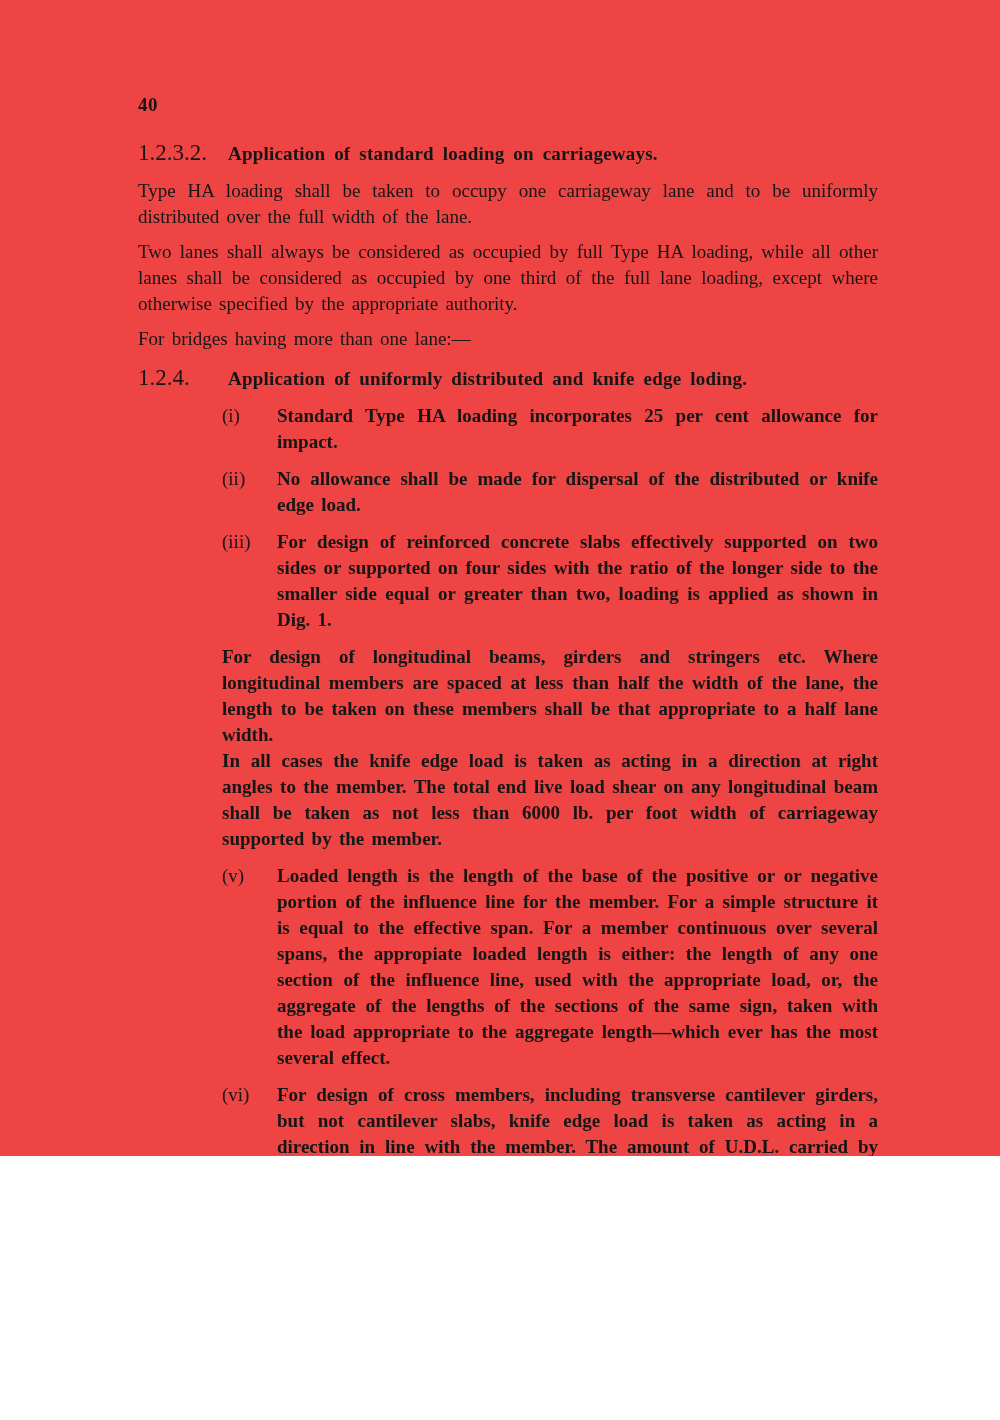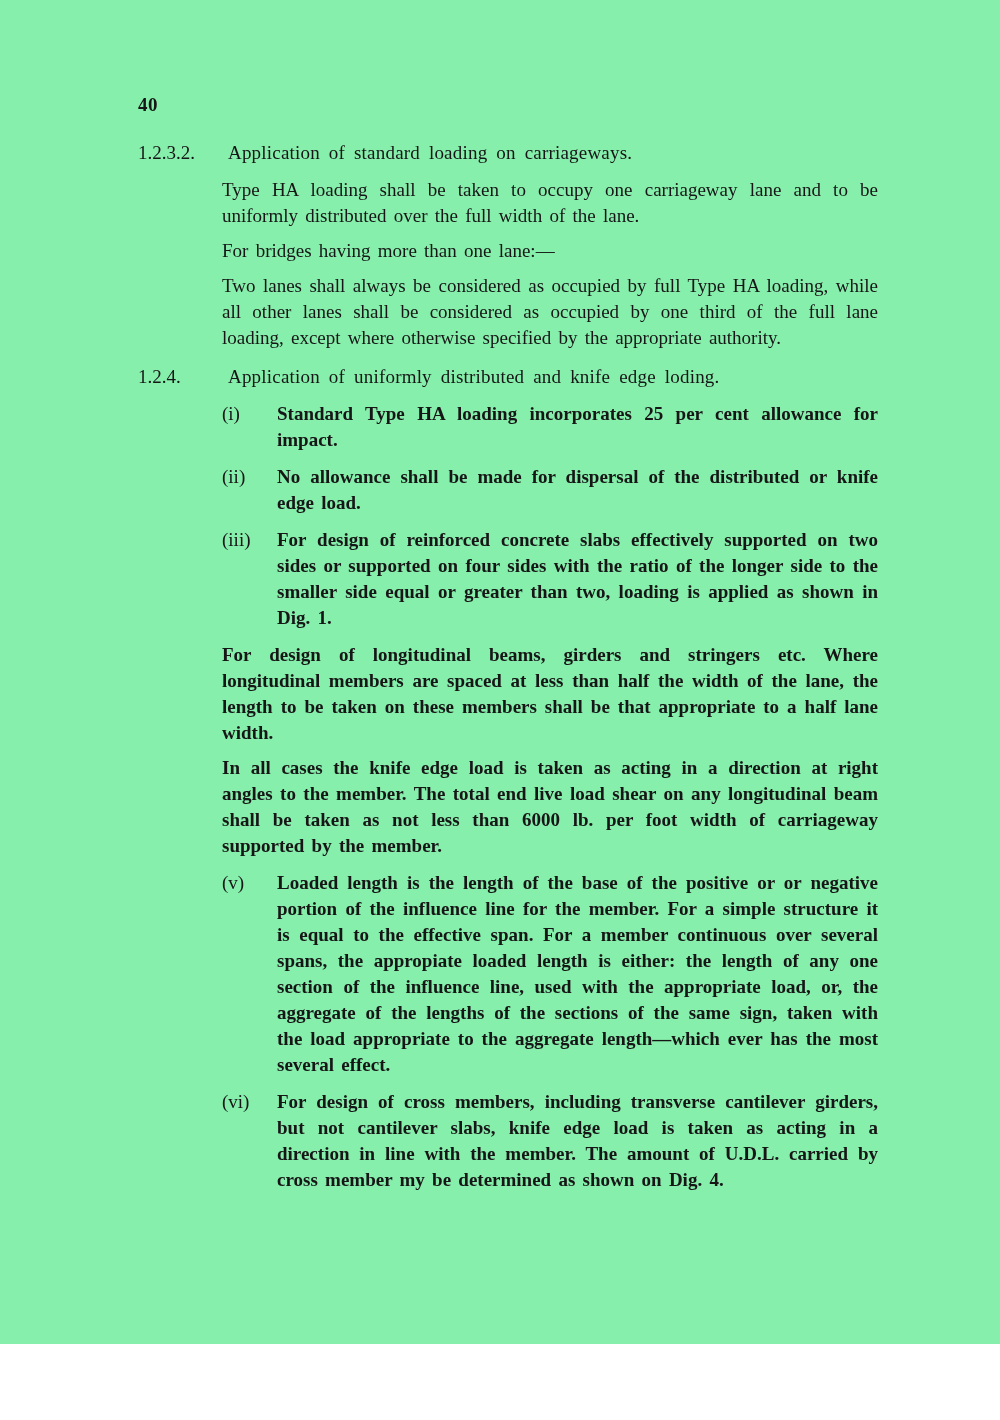--- a/index.html
+++ b/index.html
@@ -1,21 +1,21 @@
 <!DOCTYPE html>
 <html><head>
 <meta charset="utf-8">
 <style>
   * { margin: 0; padding: 0; box-sizing: border-box; }
   html, body { background: #ffffff; }
   .page {
     position: relative;
     width: 1000px;
-    height: 1344px;
-    background: #86efac;
+    height: 1156px;
+    background: #ef4444;
     color: #161616;
     font-family: "Liberation Serif", "DejaVu Serif", serif;
     font-size: 19px;
     line-height: 26px;
     padding: 92px 122px 40px 138px;
     overflow: hidden;
   }
   .page-number {
     font-weight: 700;
     font-size: 19px;
@@ -23,65 +23,65 @@
     margin-bottom: 22px;
   }
   .sec-row {
     display: flex;
     align-items: baseline;
     margin-bottom: 11px;
   }
   .sec-num {
     flex: none;
     width: 90px;
-    font-size: 19px;
+    font-size: 23px;
   }
   .sec-title {
-    font-weight: 400;
+    font-weight: 700;
     font-size: 19px;
     word-spacing: 4px;
     letter-spacing: 0.2px;
   }
-  .sec-body { margin-left: 84px; }
+  .sec-body { }
   .para {
     text-align: justify;
     text-align-last: left;
     word-spacing: 2.5px;
     margin-bottom: 9px;
   }
   .items { margin-left: 84px; }
   .item {
     display: flex;
     margin-bottom: 11px;
   }
   .item-label {
     flex: none;
     width: 55px;
   }
   .item-body { flex: 1; }
   .item-body .para { margin-bottom: 0; font-weight: bold; }
-  .item-body .para + .para { margin-top: 9px; }
+  .item-body .para + .para { }
   .gap-before { margin-top: 13px; }
 </style>
 </head>
 <body>
 
 <div class="page">
 
   <div class="page-number">40</div>
 
   <section>
     <div class="sec-row">
       <span class="sec-num">1.2.3.2.</span>
       <span class="sec-title">Application of standard loading on carriageways.</span>
     </div>
     <div class="sec-body">
       <p class="para">Type HA loading shall be taken to occupy one carriageway lane and to be uniformly distributed over the full width of the lane.</p>
+      <p class="para">Two lanes shall always be considered as occupied by full Type HA loading, while all other lanes shall be considered as occupied by one third of the full lane loading, except where otherwise specified by the appropriate authority.</p>
       <p class="para">For bridges having more than one lane:—</p>
-      <p class="para">Two lanes shall always be considered as occupied by full Type HA loading, while all other lanes shall be considered as occupied by one third of the full lane loading, except where otherwise specified by the appropriate authority.</p>
     </div>
   </section>
 
   <section class="gap-before">
     <div class="sec-row">
       <span class="sec-num">1.2.4.</span>
       <span class="sec-title">Application of uniformly distributed and knife edge loding.</span>
     </div>
 
     <div class="items">

